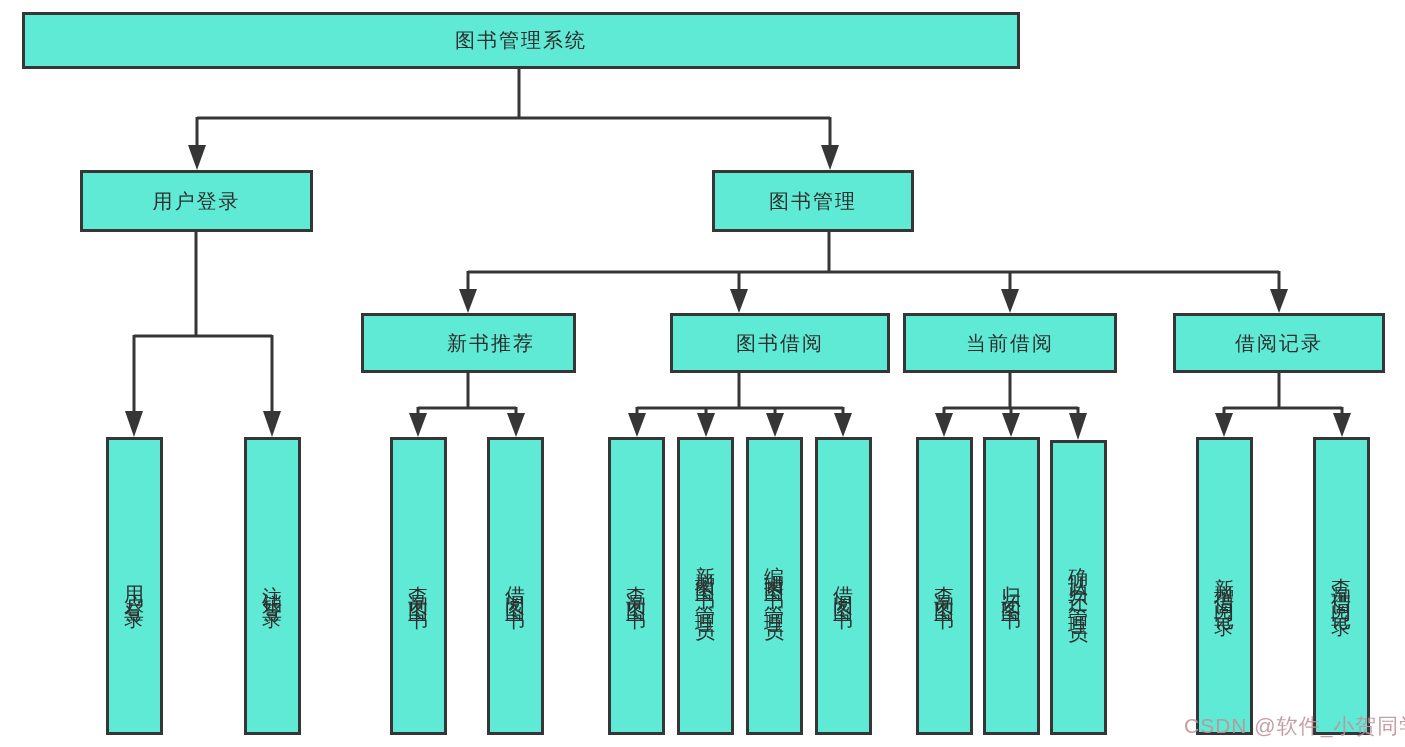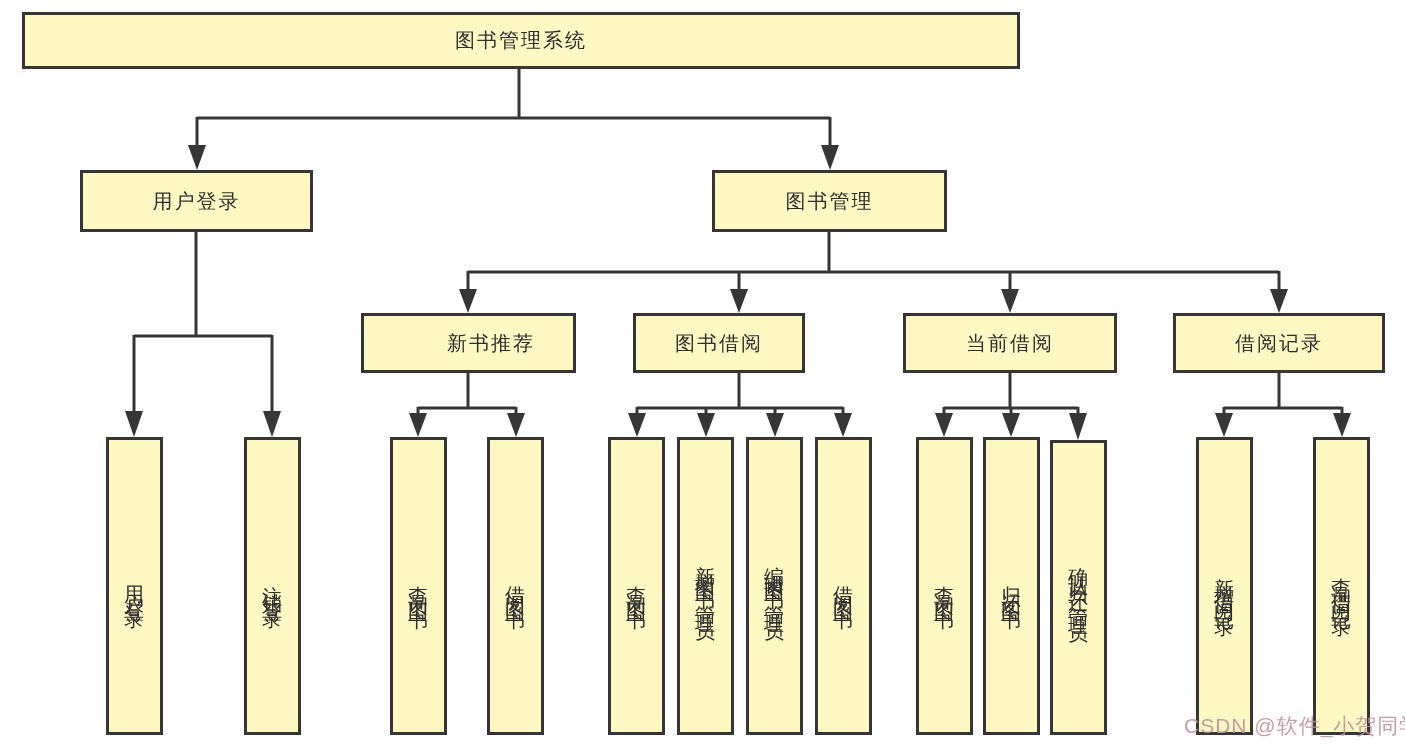--- a/index.html
+++ b/index.html
@@ -17,21 +17,21 @@
   }
   #connector-layer {
     position: absolute;
     left: 0;
     top: 0;
     pointer-events: none;
   }
   .node {
     position: absolute;
     box-sizing: border-box;
-    background: #fef9c3;
+    background: #5eead4;
     border: 3px solid #363636;
     display: flex;
     align-items: center;
     justify-content: center;
     color: #2e2e2e;
     font-size: 20px;
   }
   .node .lbl {
     letter-spacing: 2px;
     white-space: nowrap;
@@ -97,28 +97,28 @@
     </g>
   </svg>
 
   <div class="node" style="left:22px; top:12px; width:998px; height:57px;">
     <span class="lbl">图书管理系统</span>
   </div>
 
   <div class="node" style="left:80px; top:170px; width:233px; height:62px;">
     <span class="lbl">用户登录</span>
   </div>
-  <div class="node" style="left:712px; top:170px; width:235px; height:62px;">
+  <div class="node" style="left:712px; top:170px; width:202px; height:62px;">
     <span class="lbl">图书管理</span>
   </div>
 
   <div class="node" style="left:361px; top:313px; width:215px; height:60px;padding-left:45px;">
     <span class="lbl">新书推荐</span>
   </div>
-  <div class="node" style="left:633px; top:313px; width:172px; height:60px;">
+  <div class="node" style="left:670px; top:313px; width:220px; height:60px;">
     <span class="lbl">图书借阅</span>
   </div>
   <div class="node" style="left:903px; top:313px; width:214px; height:60px;text-align:center;">
     <span class="lbl">当前借阅</span>
   </div>
   <div class="node" style="left:1173px; top:313px; width:212px; height:60px;">
     <span class="lbl">借阅记录</span>
   </div>
 
   <div class="node vnode" style="left:106px; top:437px; width:57px; height:298px;">

